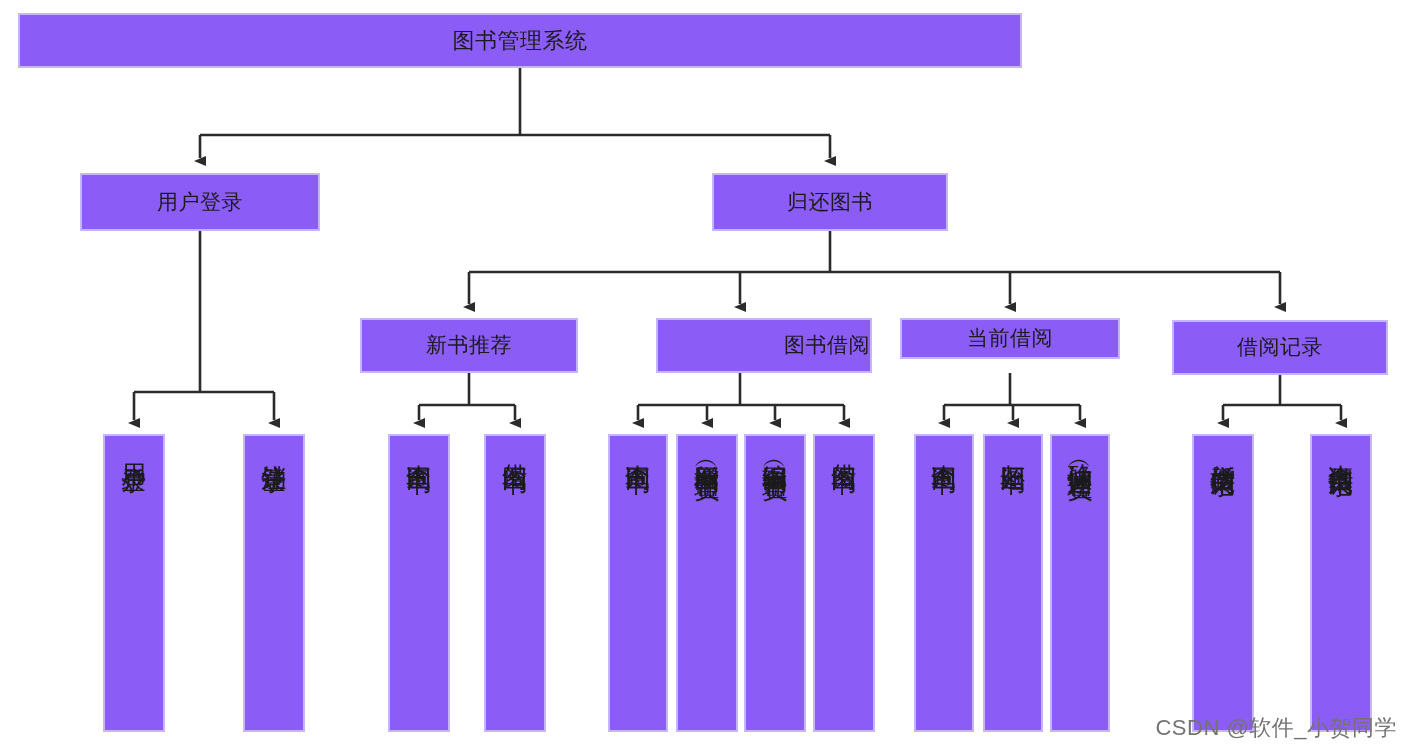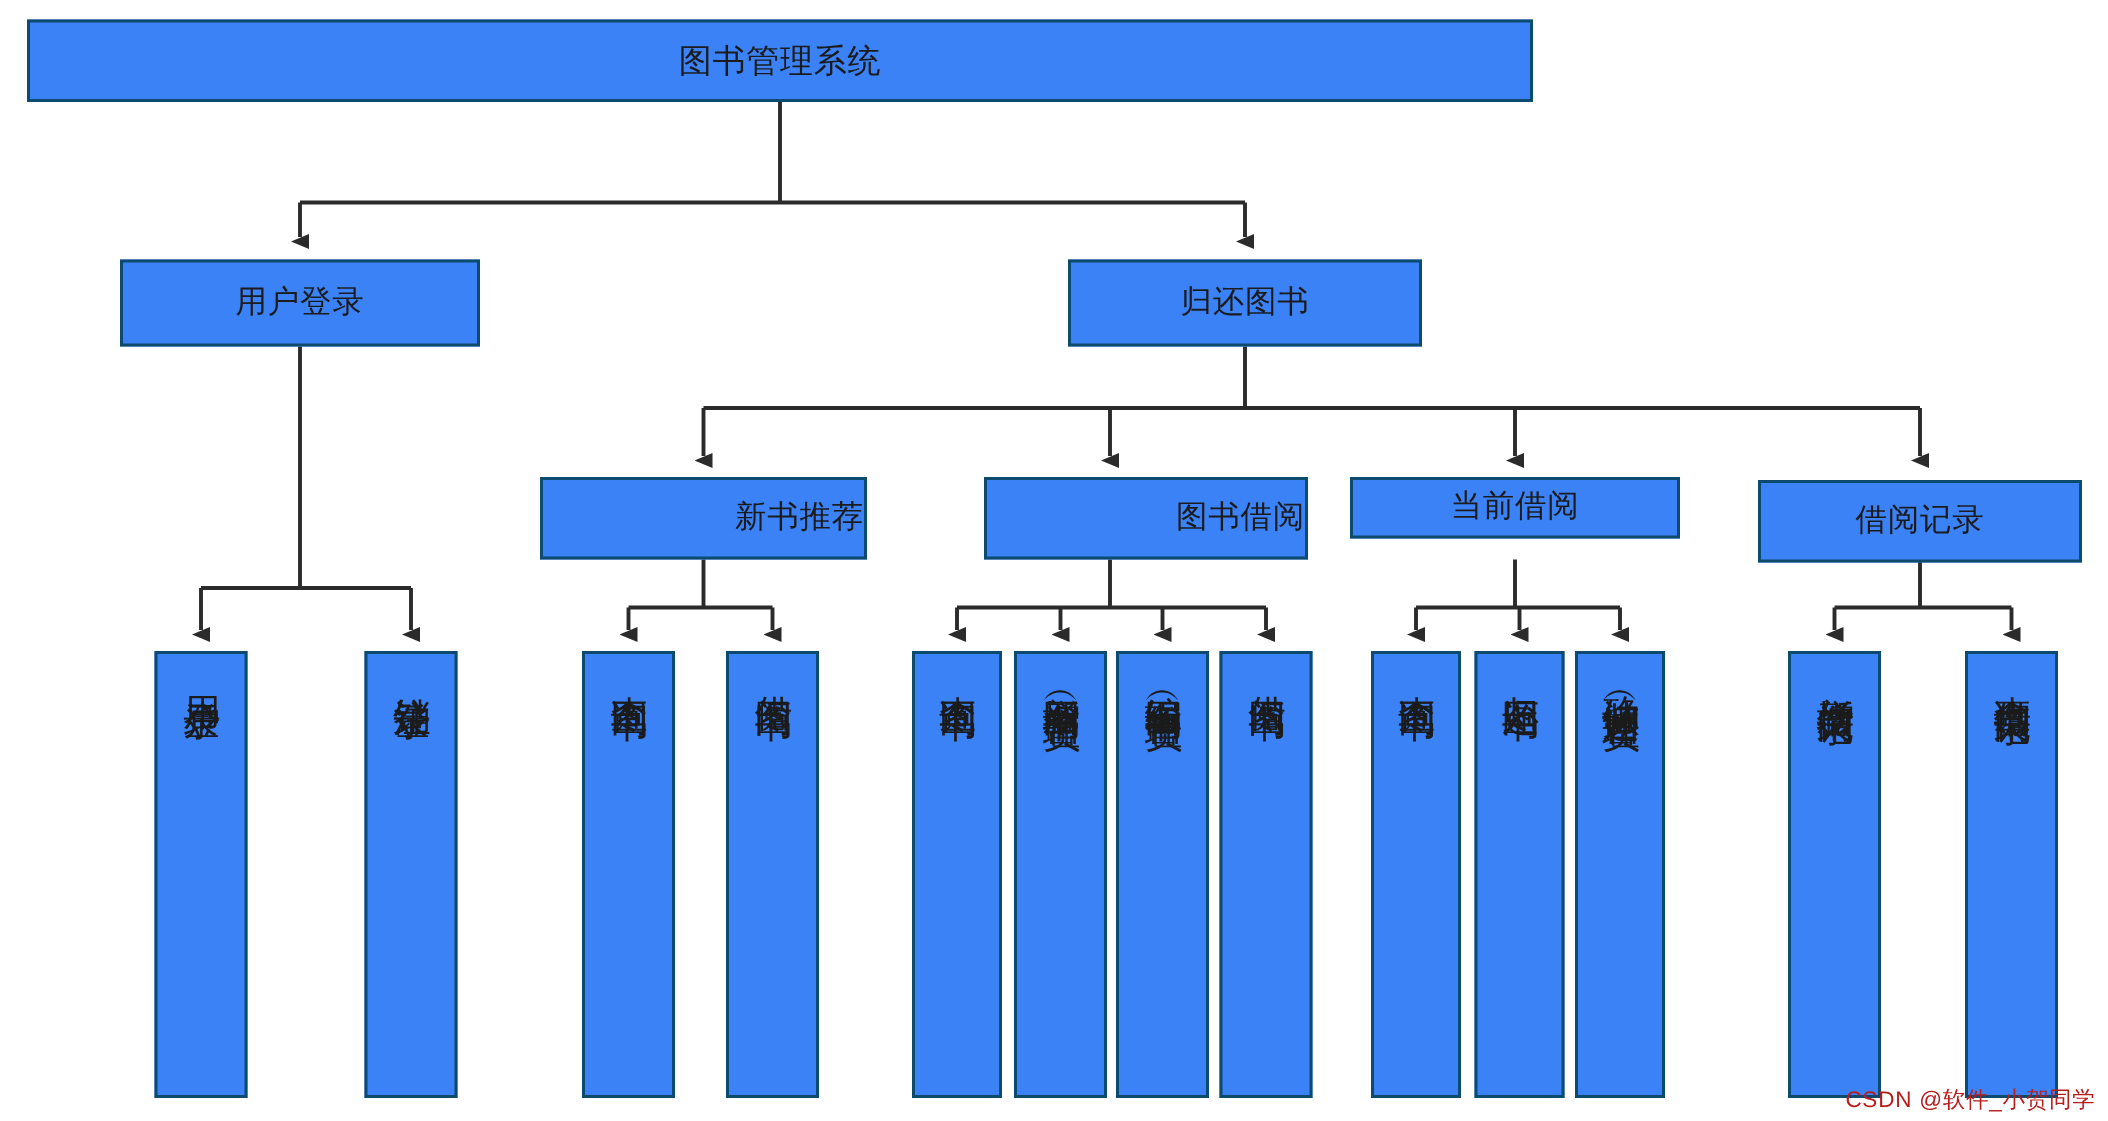--- a/index.html
+++ b/index.html
@@ -21,22 +21,22 @@
     position: absolute;
     left: 0;
     top: 0;
     width: 1405px;
     height: 747px;
     pointer-events: none;
   }
   .node {
     position: absolute;
     box-sizing: border-box;
-    border: 2px solid #0c4a6e;
-    background: #3b82f6;
+    border: 2px solid #c4b5fd;
+    background: #8b5cf6;
     display: flex;
     align-items: center;
     justify-content: center;
     color: #1b1b1b;
   }
   .node .label {
     display: block;
     text-align: center;
     line-height: 1.18;
     letter-spacing: 0.5px;
@@ -56,22 +56,22 @@
     font-size: 25px;
     line-height: 1.05;
     letter-spacing: 2px;
     white-space: nowrap;
   }
   .node.root .label { font-size: 22px; }
   .watermark {
     position: absolute;
     right: 8px;
     bottom: 4px;
-    font-size: 15px;
-    color: #b91c1c;
+    font-size: 22px;
+    color: #737373;
     white-space: nowrap;
     letter-spacing: 0.5px;
   }
 </style>
 </head>
 <body>
 
 <div id="canvas">
 
   <svg id="wires" viewBox="0 0 1405 747" xmlns="http://www.w3.org/2000/svg">
@@ -128,21 +128,21 @@
     <span class="label">图书管理系统</span>
   </div>
 
   <div class="node horizontal" id="node-l2-0" style="left: 80px; top: 173px; width: 240px; height: 58px;">
     <span class="label">用户登录</span>
   </div>
   <div class="node horizontal" id="node-l2-1" style="left: 712px; top: 173px; width: 236px; height: 58px;">
     <span class="label">归还图书</span>
   </div>
 
-  <div class="node horizontal" id="node-l3-0" style="left: 360px; top: 318px; width: 218px; height: 55px; justify-content: flex-end;">
+  <div class="node horizontal" id="node-l3-0" style="left: 360px; top: 318px; width: 218px; height: 55px;">
     <span class="label">新书推荐</span>
   </div>
   <div class="node horizontal" id="node-l3-1" style="left: 656px; top: 318px; width: 216px; height: 55px; justify-content: flex-end;">
     <span class="label">图书借阅</span>
   </div>
   <div class="node horizontal" id="node-l3-2" style="left: 900px; top: 318px; width: 220px; height: 41px;">
     <span class="label">当前借阅</span>
   </div>
   <div class="node horizontal" id="node-l3-3" style="left: 1172px; top: 320px; width: 216px; height: 55px;">
     <span class="label">借阅记录</span>

